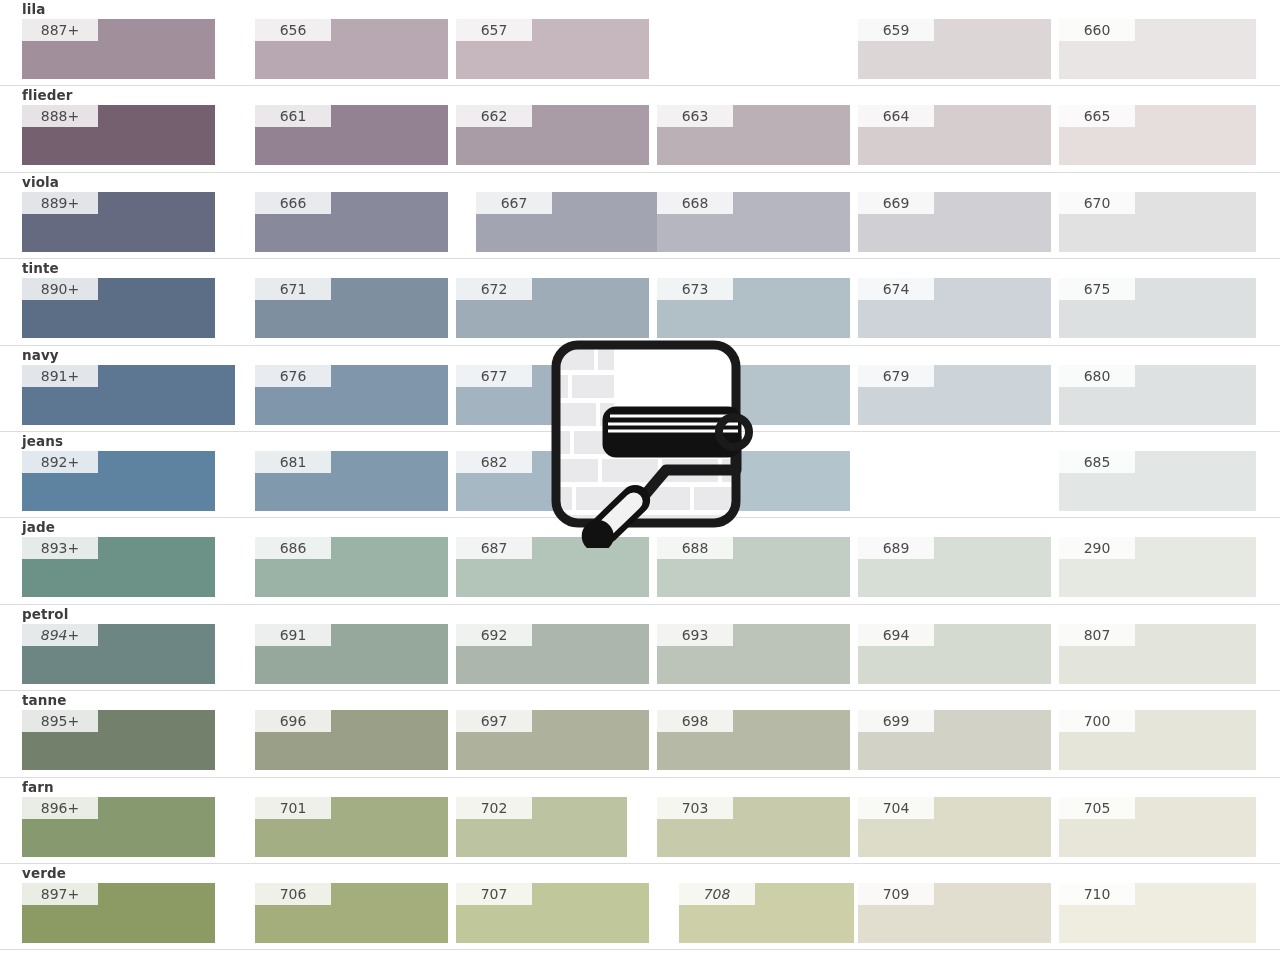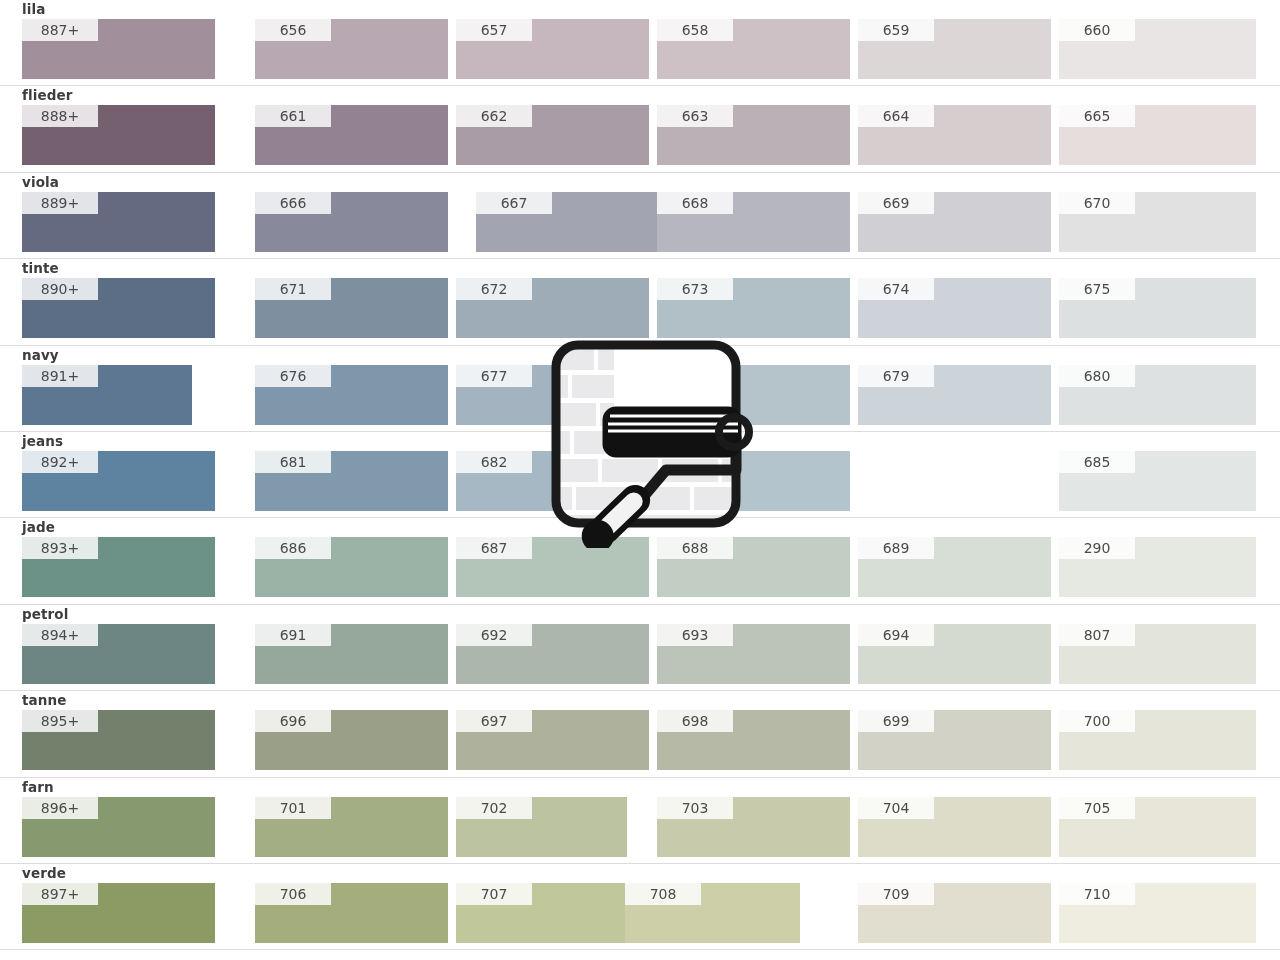--- a/index.html
+++ b/index.html
@@ -89,23 +89,20 @@
       <div class="swatch-strip">
         <div class="swatch" style="left: 22px; width: 193px; background: rgb(161, 144, 156);">
           <div class="swatch-chip">887+</div>
         </div>
         <div class="swatch" style="left: 255px; width: 193px; background: rgb(184, 168, 177);">
           <div class="swatch-chip">656</div>
         </div>
         <div class="swatch" style="left: 456px; width: 193px; background: rgb(197, 183, 189);">
           <div class="swatch-chip">657</div>
         </div>
-        <div class="swatch" style="left: 657px; width: 193px; background: rgb(205, 193, 198);">
-          <div class="swatch-chip">658</div>
-        </div>
         <div class="swatch" style="left: 858px; width: 193px; background: rgb(220, 214, 215);">
           <div class="swatch-chip">659</div>
         </div>
         <div class="swatch" style="left: 1059px; width: 197px; background: rgb(233, 229, 228);">
           <div class="swatch-chip">660</div>
         </div>
       </div>
     </div>
     <div class="color-row" style="height: 86.4px;">
       <div class="row-label">flieder</div>
@@ -172,21 +169,21 @@
           <div class="swatch-chip">674</div>
         </div>
         <div class="swatch" style="left: 1059px; width: 197px; background: rgb(220, 224, 225);">
           <div class="swatch-chip">675</div>
         </div>
       </div>
     </div>
     <div class="color-row" style="height: 86.4px;">
       <div class="row-label">navy</div>
       <div class="swatch-strip">
-        <div class="swatch" style="left: 22px; width: 170px; background: rgb(93, 118, 145);">
+        <div class="swatch" style="left: 22px; width: 193px; background: rgb(93, 118, 145); padding-left: 20px;">
           <div class="swatch-chip">891+</div>
         </div>
         <div class="swatch" style="left: 255px; width: 193px; background: rgb(128, 150, 171);">
           <div class="swatch-chip">676</div>
         </div>
         <div class="swatch" style="left: 456px; width: 193px; background: rgb(163, 180, 192);">
           <div class="swatch-chip">677</div>
         </div>
         <div class="swatch" style="left: 657px; width: 193px; background: rgb(181, 195, 203);">
           <div class="swatch-chip">678</div>
@@ -238,21 +235,21 @@
           <div class="swatch-chip">689</div>
         </div>
         <div class="swatch" style="left: 1059px; width: 197px; background: rgb(230, 233, 226);">
           <div class="swatch-chip">290</div>
         </div>
       </div>
     </div>
     <div class="color-row" style="height: 86.4px;">
       <div class="row-label">petrol</div>
       <div class="swatch-strip">
-        <div class="swatch" style="left: 22px; width: 193px; background: rgb(109, 134, 131);">
+        <div class="swatch" style="left: 22px; width: 193px; background: rgb(109, 134, 131); font-style: italic;">
           <div class="swatch-chip">894+</div>
         </div>
         <div class="swatch" style="left: 255px; width: 193px; background: rgb(150, 167, 155);">
           <div class="swatch-chip">691</div>
         </div>
         <div class="swatch" style="left: 456px; width: 193px; background: rgb(172, 182, 172);">
           <div class="swatch-chip">692</div>
         </div>
         <div class="swatch" style="left: 657px; width: 193px; background: rgb(188, 196, 185);">
           <div class="swatch-chip">693</div>
@@ -316,21 +313,21 @@
       <div class="swatch-strip">
         <div class="swatch" style="left: 22px; width: 193px; background: rgb(140, 155, 99);">
           <div class="swatch-chip">897+</div>
         </div>
         <div class="swatch" style="left: 255px; width: 193px; background: rgb(164, 173, 124);">
           <div class="swatch-chip">706</div>
         </div>
         <div class="swatch" style="left: 456px; width: 193px; background: rgb(192, 199, 155);">
           <div class="swatch-chip">707</div>
         </div>
-        <div class="swatch" style="left: 625px; width: 175px; background: rgb(205, 207, 169);">
+        <div class="swatch" style="left: 679px; width: 175px; background: rgb(205, 207, 169); font-style: italic;">
           <div class="swatch-chip">708</div>
         </div>
         <div class="swatch" style="left: 858px; width: 193px; background: rgb(225, 222, 208);">
           <div class="swatch-chip">709</div>
         </div>
         <div class="swatch" style="left: 1059px; width: 197px; background: rgb(239, 236, 224);">
           <div class="swatch-chip">710</div>
         </div>
       </div>
     </div>

